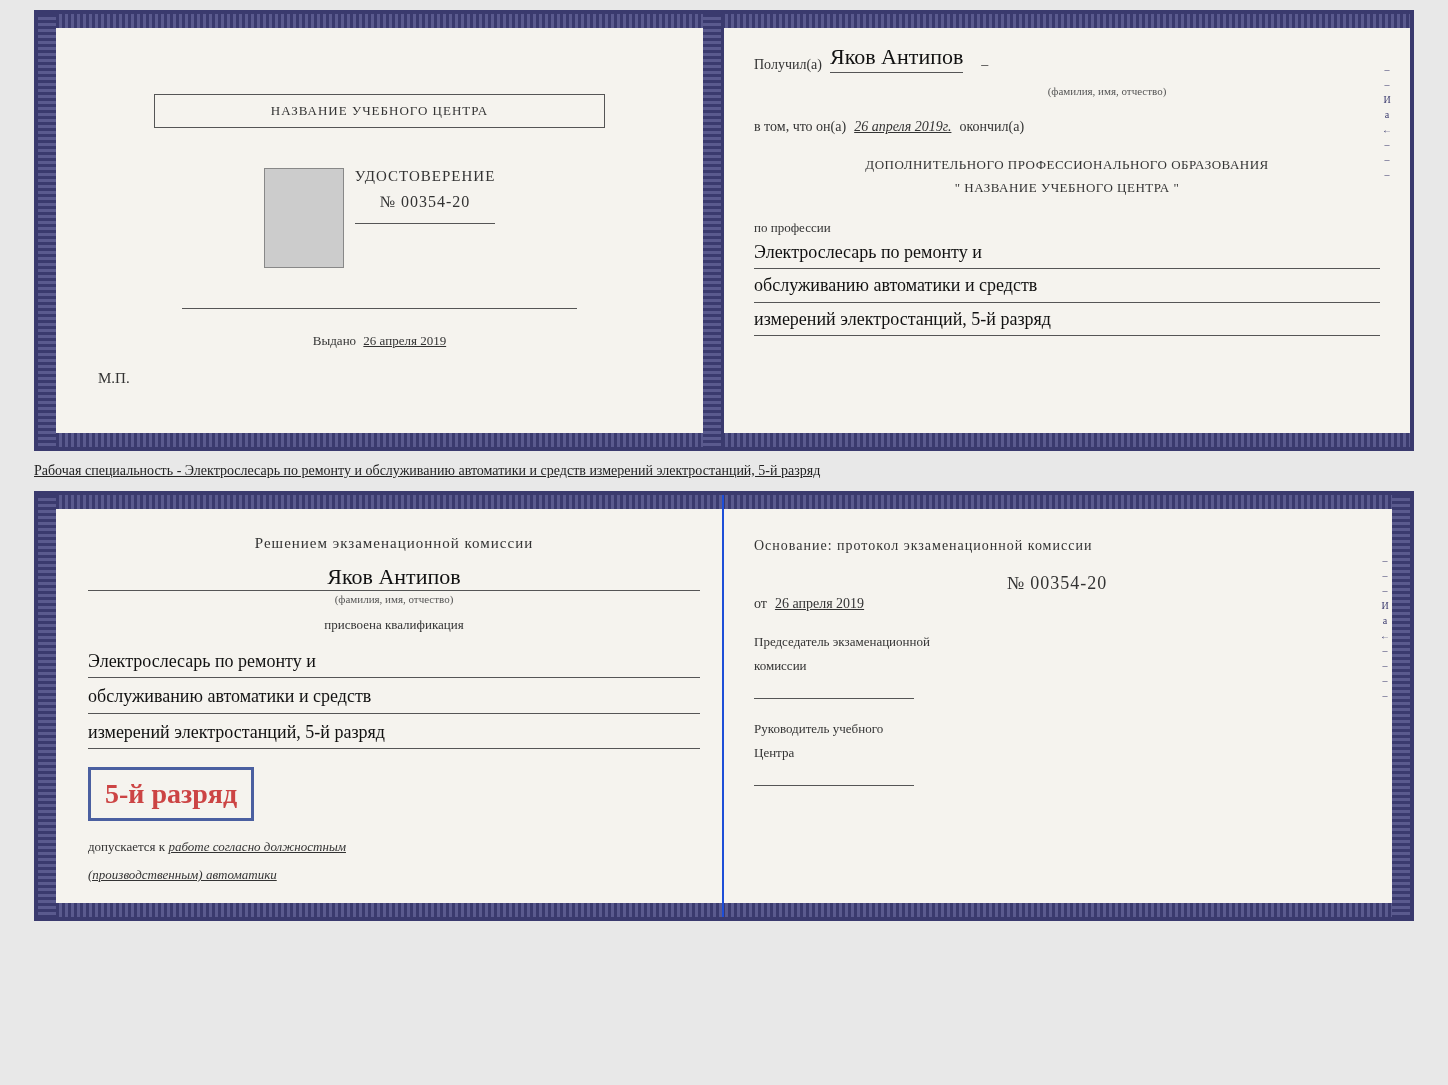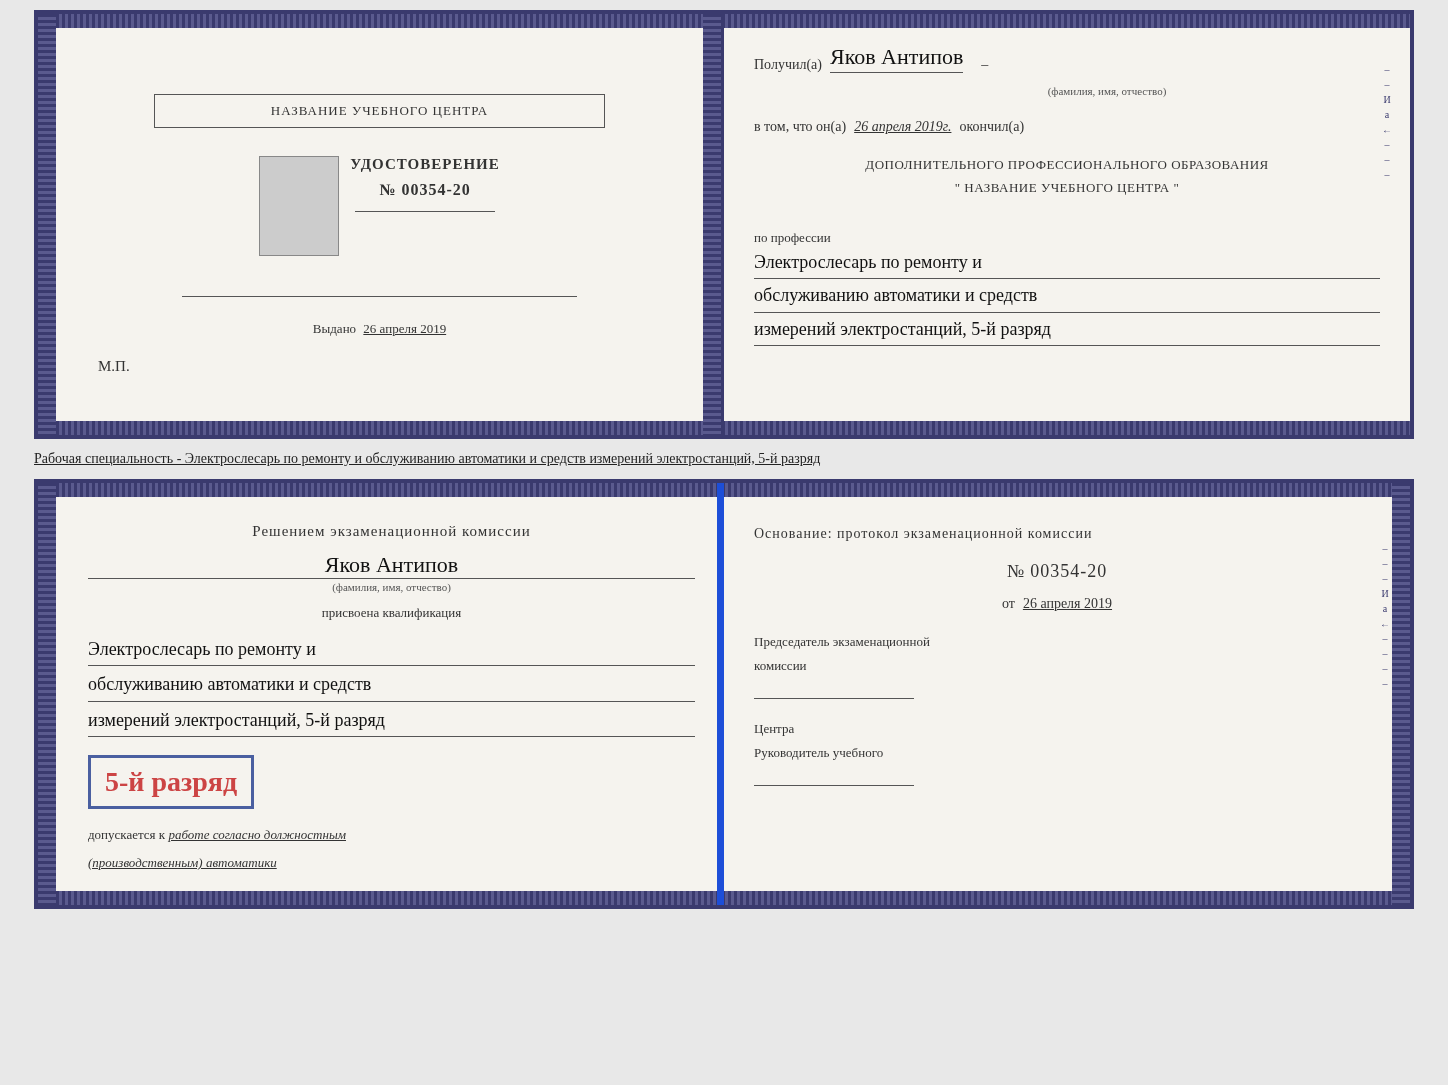--- a/index.html
+++ b/index.html
@@ -174,21 +174,21 @@
       display: flex;
       width: 100%;
       border: 4px solid #3a3a6e;
       background: #f5f3ee;
       min-height: 430px;
       position: relative;
     }
 
     .bottom-left {
       width: 50%;
-      border-right: 7px solid #1d4ed8;
+      border-right: 2px solid #1d4ed8;
       padding: 20px 22px 20px 50px;
       display: flex;
       flex-direction: column;
       gap: 12px;
       position: relative;
     }
 
     .bottom-right {
       width: 50%;
       padding: 20px 30px 20px 30px;
@@ -341,21 +341,21 @@
     <div class="doc-border-bottom"></div>
 
     <div class="left-page">
       <div class="doc-border-left"></div>
       <div class="left-content">
         <div style="margin-top:20px;"></div>
         <div class="school-name-box">
           <span>НАЗВАНИЕ УЧЕБНОГО ЦЕНТРА</span>
         </div>
 
-        <div style="display:flex; gap:11px; align-items:flex-start; margin-top:8px;font-weight:bold;">
+        <div style="display:flex; gap:11px; align-items:flex-start; margin-top:20px;">
           <div class="photo-placeholder"></div>
           <div style="display:flex; flex-direction:column; align-items:center; gap:8px;">
             <div class="cert-title">УДОСТОВЕРЕНИЕ</div>
             <div class="cert-number">№ 00354-20</div>
             <div style="border-bottom:1px solid #555; width:140px; height:1px; margin:4px 0;"></div>
           </div>
         </div>
 
         <div style="border-bottom:1px solid #555; width:70%; height:1px; margin: 20px 0 4px 0;"></div>
 
@@ -386,21 +386,21 @@
         <span style="font-size:14px; color:#333;">в том, что он(а)</span>
         <span style="font-size:14px; color:#333; font-style:italic; text-decoration:underline;">26 апреля 2019г.</span>
         <span style="font-size:14px; color:#333;">окончил(а)</span>
       </div>
 
       <div class="org-block" style="margin-top:4px; line-height:1.8; text-align:center; font-size:13px; letter-spacing:0.5px;">
         <div>ДОПОЛНИТЕЛЬНОГО ПРОФЕССИОНАЛЬНОГО ОБРАЗОВАНИЯ</div>
         <div>"  НАЗВАНИЕ УЧЕБНОГО ЦЕНТРА  "</div>
       </div>
 
-      <div style="margin-top:16px;">
+      <div style="margin-top:6px;">
         <div style="font-size:13px; color:#333;">по профессии</div>
         <div>
           <div class="handwritten-profession">Электрослесарь по ремонту и</div>
           <div class="handwritten-profession">обслуживанию автоматики и средств</div>
           <div class="handwritten-profession">измерений электростанций, 5-й разряд</div>
         </div>
       </div>
 
       <div class="side-bar-right">
         <span class="side-tick">–</span>
@@ -457,34 +457,34 @@
     <div class="bottom-right">
       <div class="bottom-right-inner">
         <div style="margin-top:20px;">
           <div class="osnov-title">Основание: протокол экзаменационной комиссии</div>
         </div>
 
         <div style="margin-top:16px; text-align:center;">
           <div class="protocol-num">№  00354-20</div>
         </div>
 
-        <div style="margin-top:12px; text-align:center;">
+        <div style="margin-top:0; text-align:left;">
           <span style="font-size:14px; color:#333;">от</span>
           <span style="font-size:14px; color:#333; text-decoration:underline; margin-left:4px;">26 апреля 2019</span>
         </div>
 
         <div class="signature-block" style="margin-top:20px;">
           <div class="sig-title">Председатель экзаменационной</div>
           <div class="sig-title">комиссии</div>
           <div class="sig-line"></div>
         </div>
 
         <div class="signature-block" style="margin-top:20px;">
+          <div class="sig-title">Руководитель учебного</div>
           <div class="sig-title">Центра</div>
-          <div class="sig-title">Руководитель учебного</div>
           <div class="sig-line"></div>
         </div>
       </div>
 
       <div class="side-bar-right" style="right:22px; top:60px; bottom:60px;">
         <span class="side-tick">–</span>
         <span class="side-tick">–</span>
         <span class="side-tick">–</span>
         <span class="side-tick">И</span>
         <span class="side-tick">а</span>

